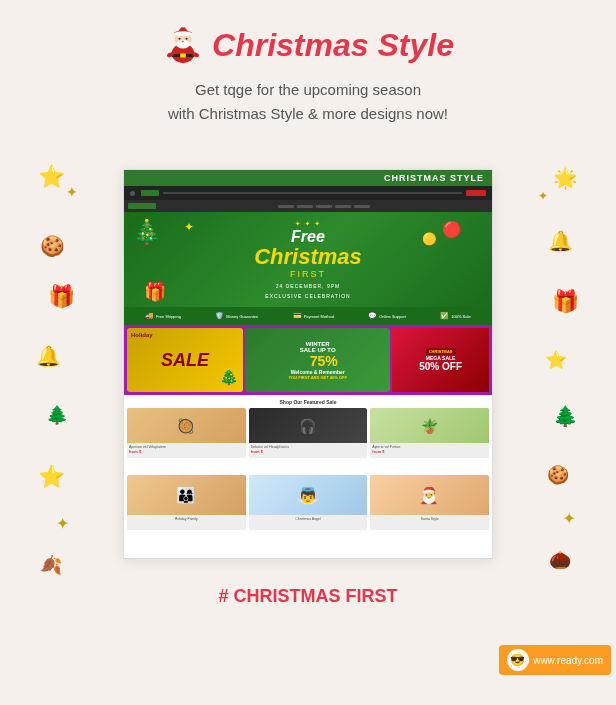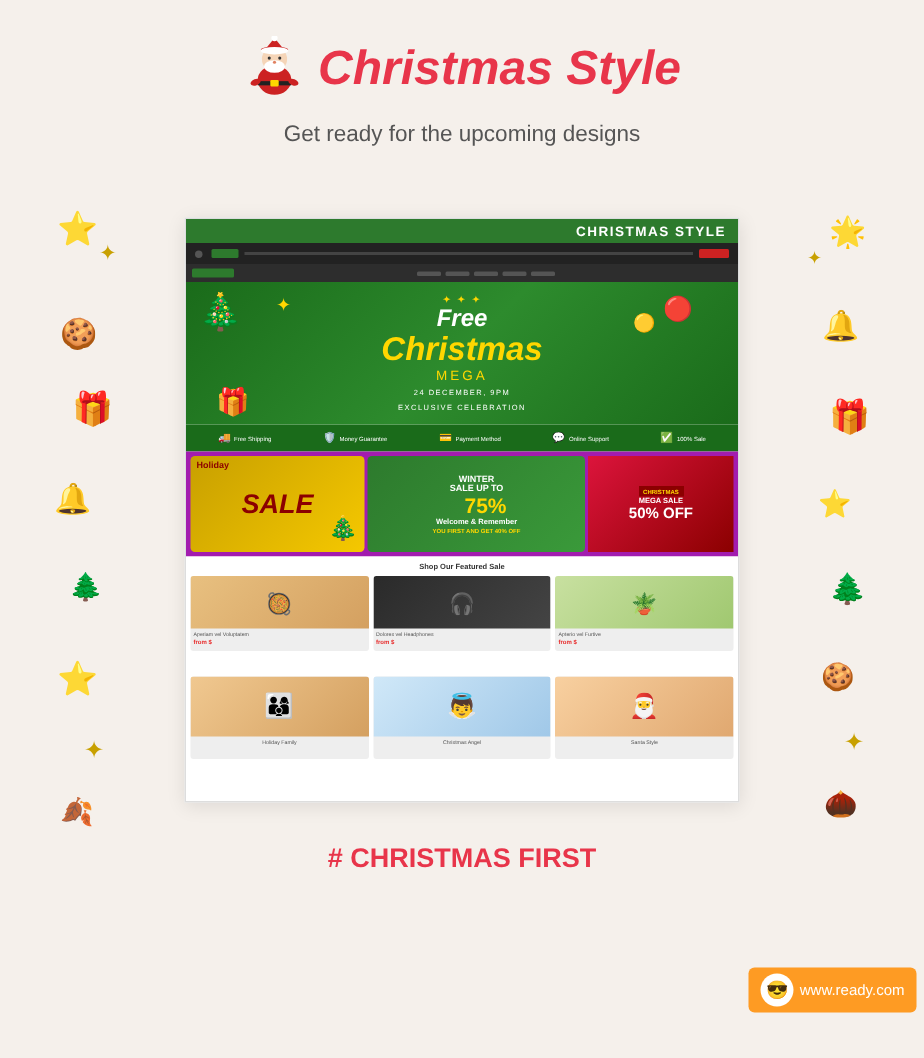--- a/index.html
+++ b/index.html
@@ -467,21 +467,22 @@
       <ellipse cx="30" cy="29" rx="10" ry="6" fill="#ffffff"></ellipse>
 
       <circle cx="30" cy="25" r="1.5" fill="#e08060"></circle>
 
       <ellipse cx="12" cy="44" rx="5" ry="3" fill="#cc2222" transform="rotate(-20 12 44)"></ellipse>
       <ellipse cx="48" cy="44" rx="5" ry="3" fill="#cc2222" transform="rotate(20 48 44)"></ellipse>
     </svg>
     <span class="title-text">Christmas Style</span>
   </div>
   <p class="subtitle-text">
-    <span>Get ready for the upcoming designs</span><br>
+    <span>Get tqge for the upcoming season</span><br>
+    <span>with Christmas Style &amp; more designs now!</span>
   </p>
 </div>
 
 <div class="deco-wrapper">
 
   <span class="deco-item" style="top:10px; left:20px; font-size:22px;">⭐</span>
   <span class="deco-item" style="top:30px; left:48px; font-size:14px; color:#c8a000;">✦</span>
   <span class="deco-item" style="top:80px; left:22px; font-size:20px;">🍪</span>
   <span class="deco-item" style="top:130px; left:30px; font-size:22px;">🎁</span>
   <span class="deco-item" style="top:190px; left:18px; font-size:20px;">🔔</span>
@@ -524,21 +525,21 @@
       </div>
     </div>
 
     <div class="preview-hero">
       <div class="hero-ornament-left">🎄</div>
       <div class="hero-star-left">✦</div>
       <div class="hero-text-area">
         <div class="hero-title-small">✦ ✦ ✦</div>
         <div class="hero-title-main" style="font-size:16px; color:#fff;">Free</div>
         <div class="hero-title-main" style="font-size:22px; color:#ffd700;">Christmas</div>
-        <div class="hero-title-party">MEGA</div>
+        <div class="hero-title-party">FIRST</div>
         <div class="hero-date">24 DECEMBER, 9PM</div>
         <div class="hero-date">EXCLUSIVE CELEBRATION</div>
       </div>
       <div class="hero-ball">🔴</div>
       <div class="hero-ball2">🟡</div>
       <div class="hero-gift">🎁</div>
     </div>
 
     <div class="preview-features">
       <div class="feature-item">

